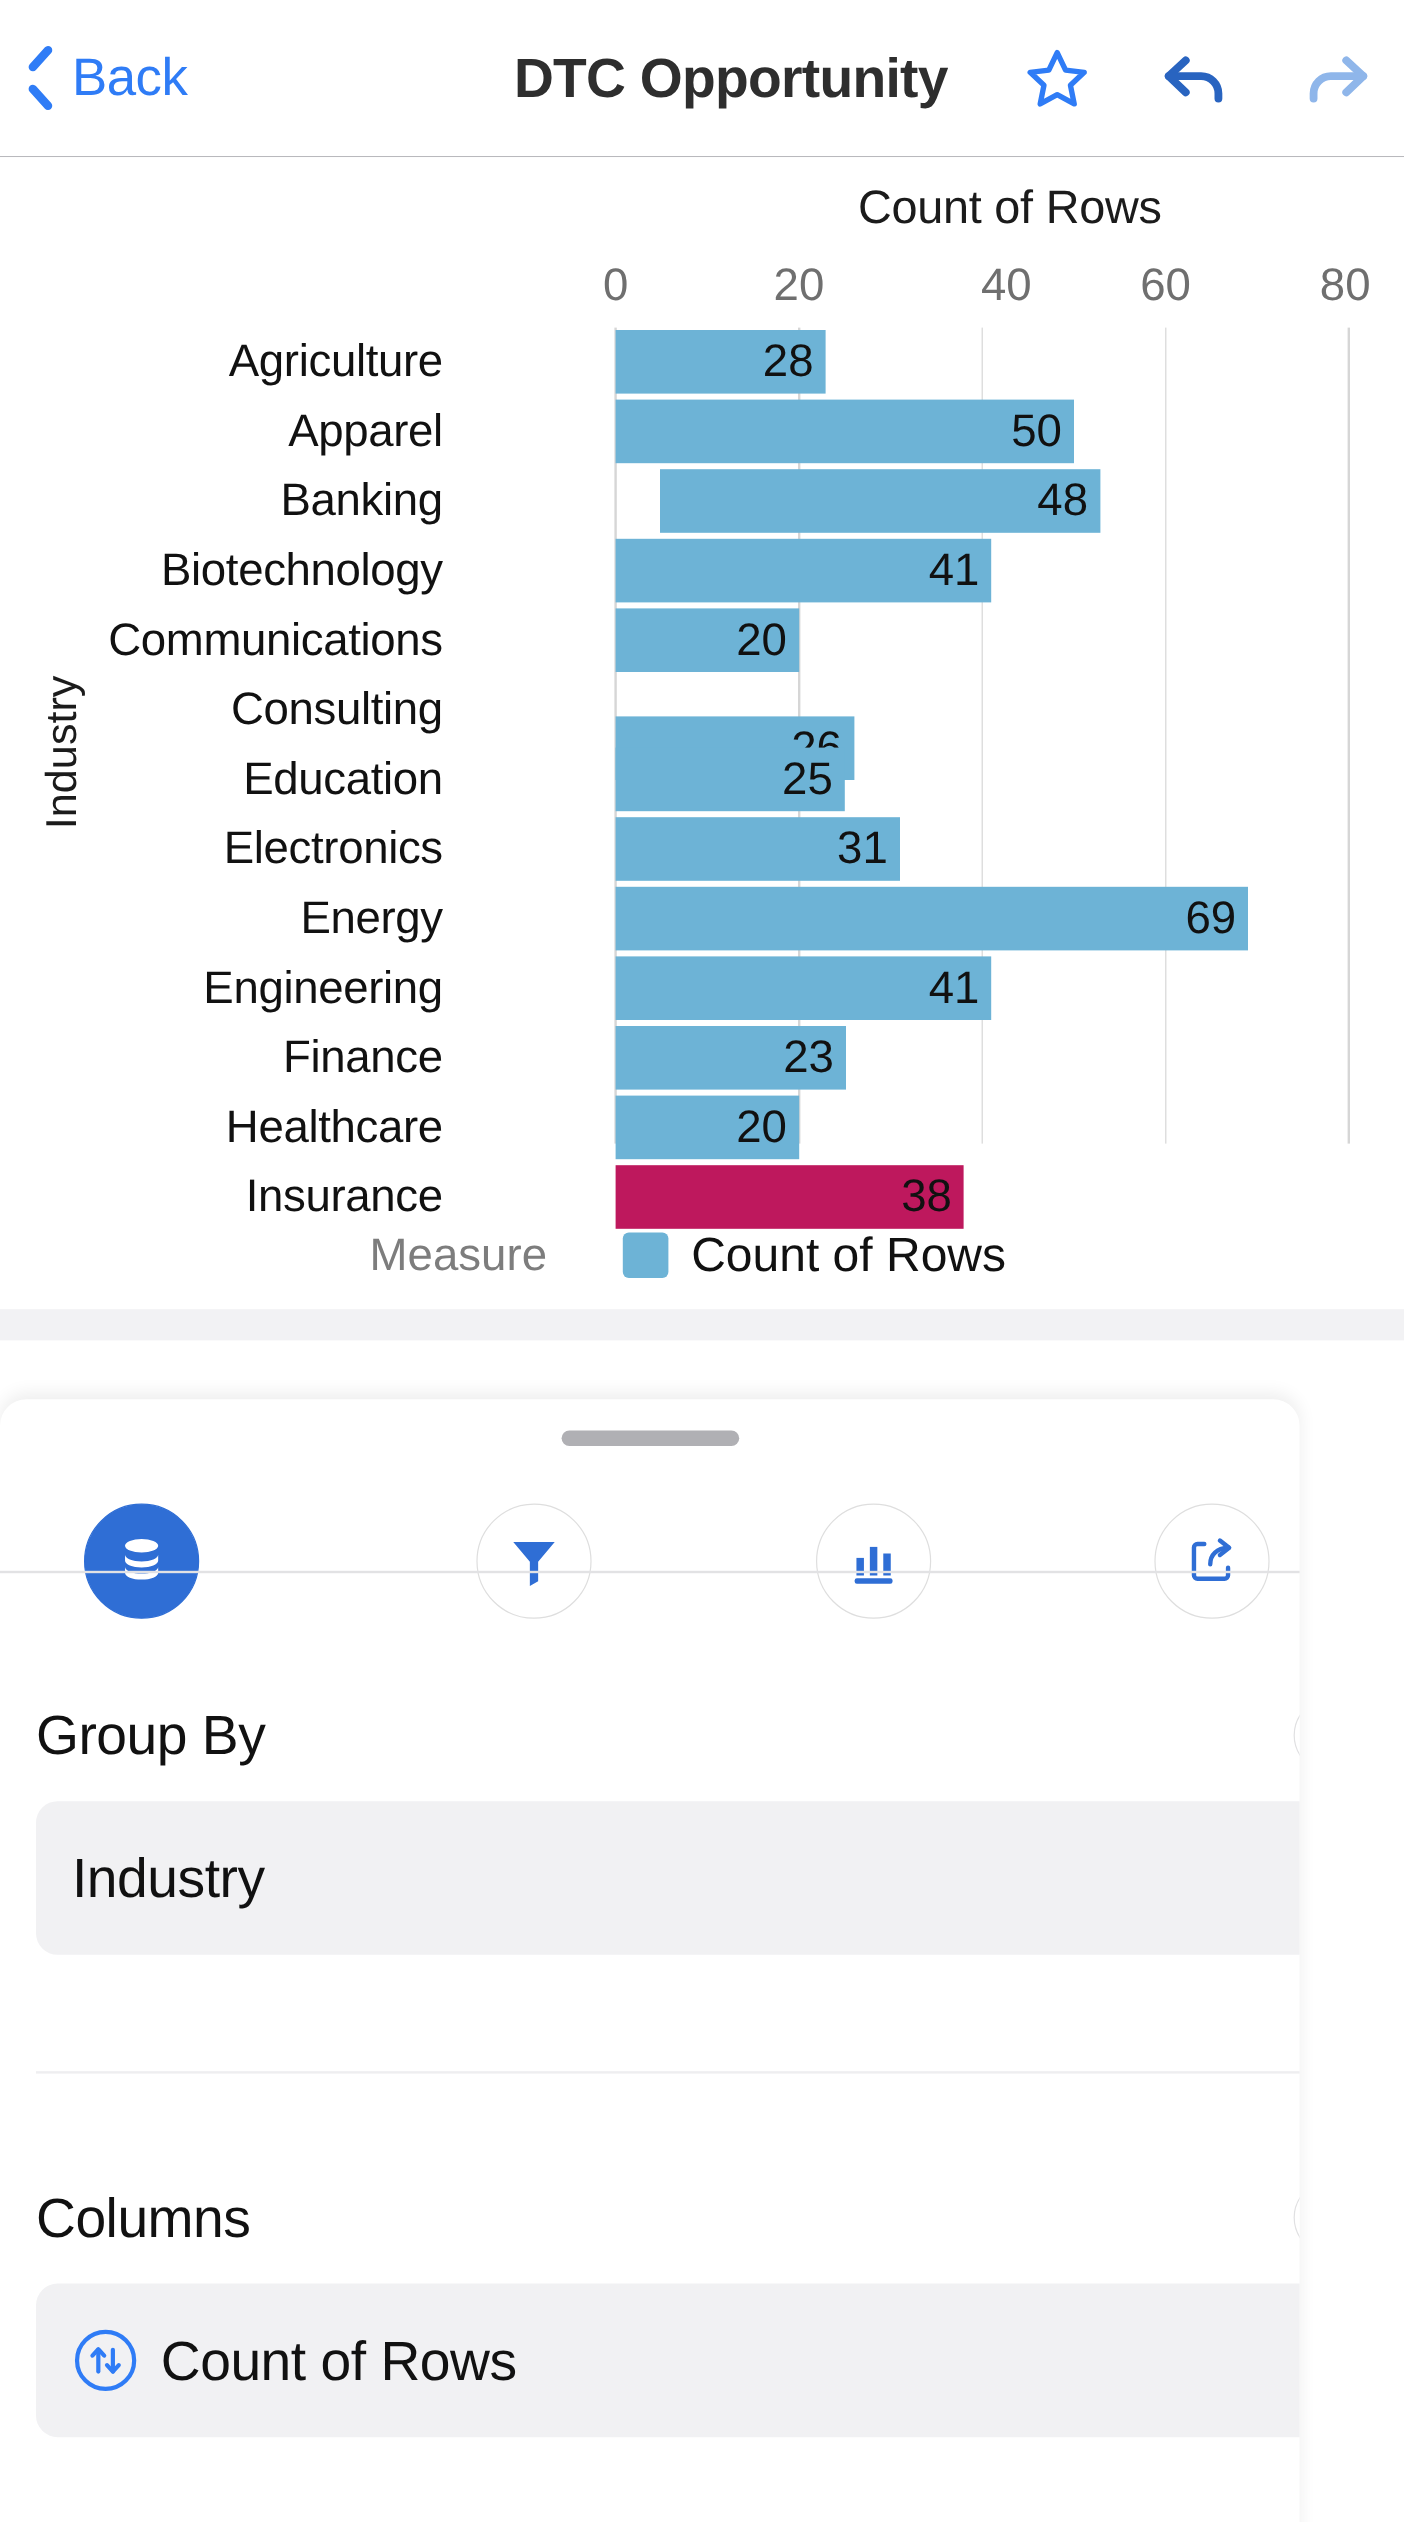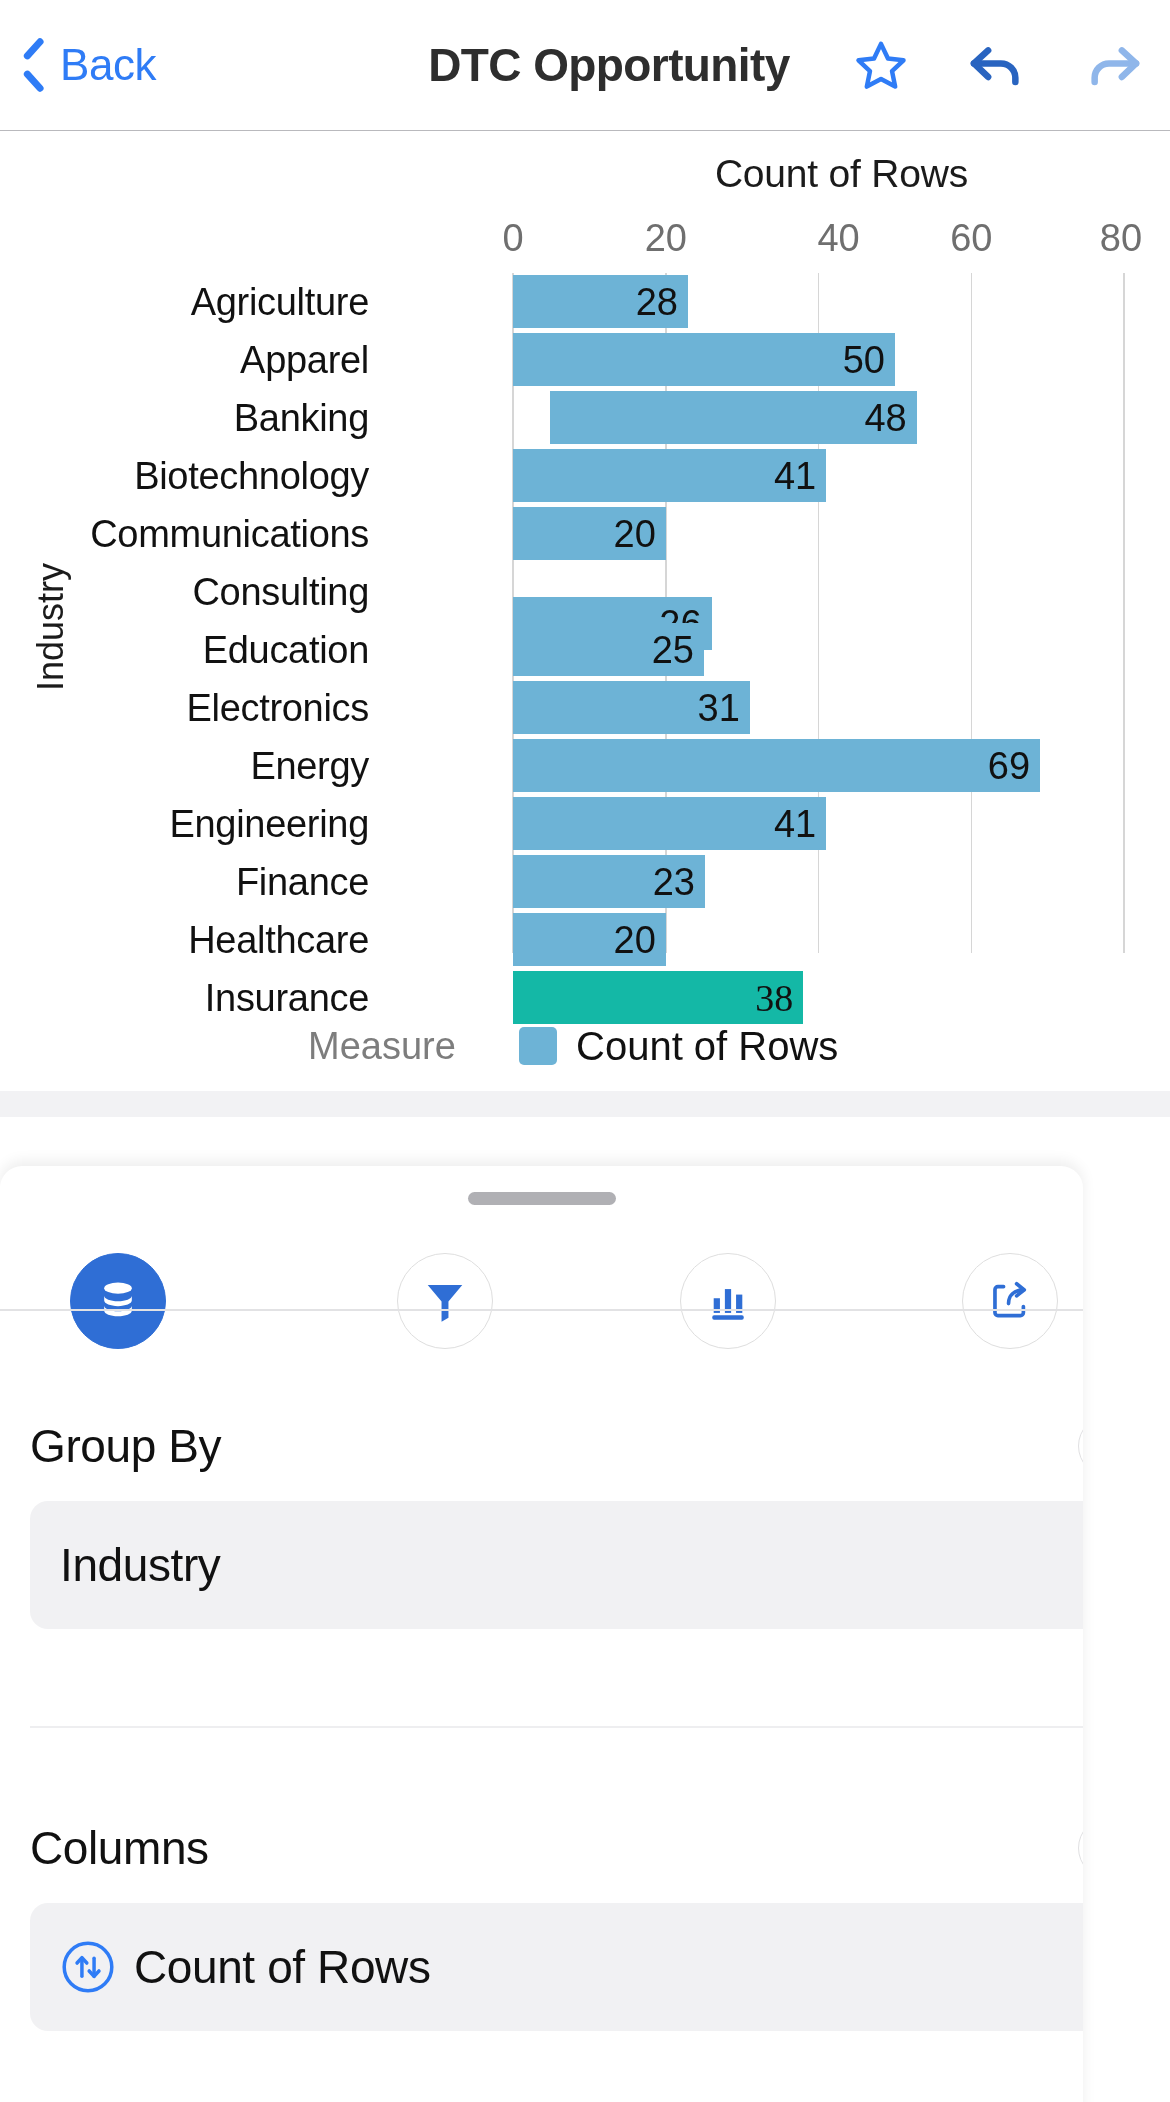--- a/index.html
+++ b/index.html
@@ -465,21 +465,21 @@
             </div>
           </div>
           <div class="row">
             <span class="row-label">Healthcare</span>
             <div class="bar" style="width: 152.791px; background: rgb(109, 179, 214);">
               <span class="bar-value">20</span>
             </div>
           </div>
           <div class="row">
             <span class="row-label">Insurance</span>
-            <div class="bar" style="width: 290.302px; background: #14b8a6; font-family: Liberation Serif, serif;">
+            <div class="bar" style="width: 290.302px; background: #be185d;">
               <span class="bar-value">38</span>
             </div>
           </div>
         </div>
     </div>
 
     <div class="legend">
       <span class="legend-caption">Measure</span>
       <span class="legend-swatch"></span>
       <span class="legend-text">Count of Rows</span>

